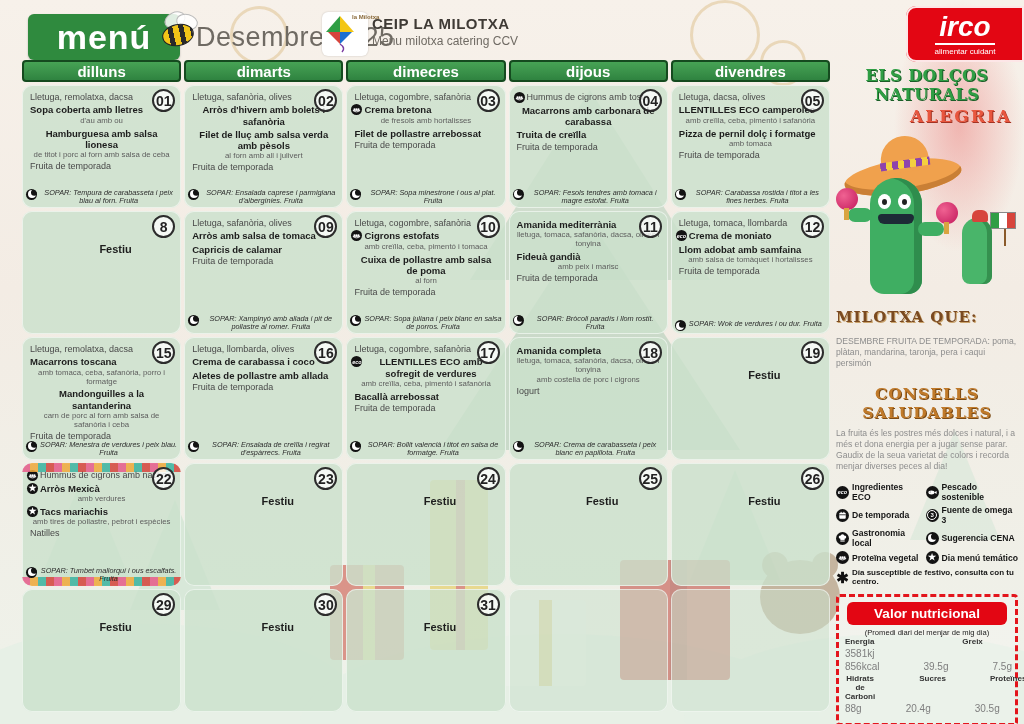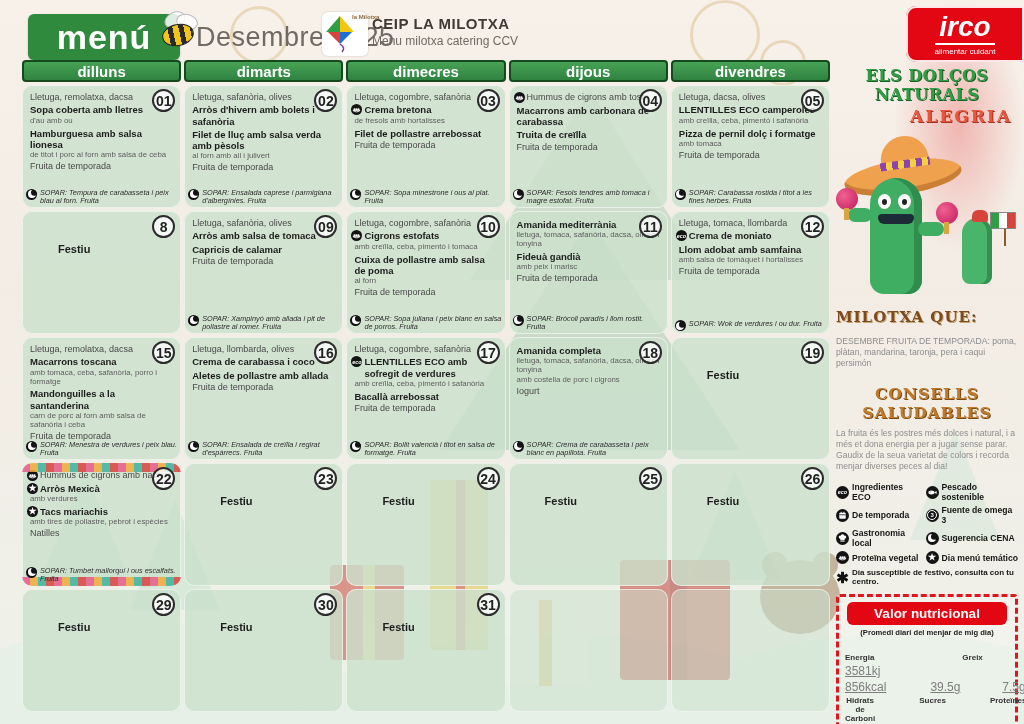--- a/index.html
+++ b/index.html
@@ -34,21 +34,21 @@
   .kitebox svg{position:absolute;left:2px;top:2px;}
   .logo-small{position:absolute;left:352px;top:14px;font-size:6px;color:#8a6a3a;font-weight:bold;width:30px;line-height:1.1;}
   .school{position:absolute;left:372px;top:15px;font-size:15px;font-weight:bold;color:#3f3a35;letter-spacing:.5px;}
   .school-sub{position:absolute;left:372px;top:34px;font-size:12px;color:#6f6a63;}
   .irco{position:absolute;right:0;top:6px;width:118px;height:56px;background:#e30613;border-radius:10px 0 0 10px;
     box-shadow:inset 0 0 0 2px rgba(255,255,255,.9);display:flex;flex-direction:column;align-items:center;justify-content:center;}
   .irco .word{color:#fff;font-size:28px;font-weight:bold;font-style:italic;line-height:1;border-bottom:2px solid #fff;padding:0 4px 2px;}
   .irco .tag{color:#fff;font-size:8px;margin-top:2px;}
   
   .grid{position:absolute;left:22px;top:60px;width:808px;height:652px;display:grid;
-    grid-template-columns:repeat(5,1fr);grid-template-rows:22px repeat(5,1fr);gap:3px;z-index:2;}
+    grid-template-columns:repeat(5,1fr);grid-template-rows:22px repeat(5,1fr);gap:3px;z-index:2;text-align:center;}
   .wk{background:linear-gradient(180deg,#47a355,#2f8340);border:2px solid #154a1f;border-radius:4px;
     color:#fff;font-weight:bold;font-size:15px;display:flex;align-items:center;justify-content:center;box-sizing:border-box;}
   .cell{position:relative;background:rgba(203,224,204,.82);border-radius:10px;padding:6px 8px 16px;box-sizing:border-box;
     box-shadow:inset 0 0 0 1px rgba(255,255,255,.55);overflow:hidden;}
   .cell.empty{background:rgba(203,224,204,.55);}
   .daynum{position:absolute;top:4px;right:6px;width:19px;height:19px;border:2px solid #2c2c2c;border-radius:50%;
     background:rgba(255,255,255,.78);display:flex;align-items:center;justify-content:center;
     font-size:14px;font-weight:bold;color:#222;z-index:3;}
   .festiu{margin:26px 0 0 28px;font-size:11px;font-weight:bold;color:#1d1d1d;}
   .it-plain{font-size:9px;color:#494949;margin:1px 0 2px;line-height:1.15;display:flex;align-items:flex-start;gap:2px;}
@@ -93,25 +93,25 @@
     text-align:center;letter-spacing:1px;text-shadow:1px 1px 0 #7a4a15;margin-bottom:6px;}
   .sb-consells-text{font-size:8.6px;color:#8d8d8d;line-height:1.3;margin-bottom:10px;}
   .legend{display:grid;grid-template-columns:1fr 1.08fr;gap:3px 4px;margin-bottom:4px;}
   .leg-item{display:flex;align-items:center;gap:3px;font-size:8.6px;font-weight:bold;color:#161616;}
   .leg-note{display:flex;align-items:center;gap:3px;font-size:8px;font-weight:bold;color:#161616;margin-bottom:8px;}
   .ast{font-size:15px;line-height:1;color:#111;}
   
   .nutri{border:3px dashed #e3151c;border-radius:4px;padding:5px 6px 7px;background:rgba(255,255,255,.18);}
   .nutri-title{background:#e30613;border-radius:6px;color:#fff;font-weight:bold;font-size:13.5px;
     text-align:center;padding:4px 0;margin:0 2px 3px;}
-  .nutri-sub{font-size:7.6px;font-weight:bold;color:#222;text-align:center;margin-bottom:16px;}
+  .nutri-sub{font-size:7.6px;font-weight:normal;color:#222;text-align:center;margin-bottom:0;}
   .nrow{display:flex;margin-bottom:2px;gap:44px;}
   .nrow span{text-align:center;}
   .nh{font-size:8px;font-weight:bold;color:#333;}
-  .nv{font-size:12px;color:#7e7e7e;text-decoration:underline;}
+  .nv{font-size:10px;color:#7e7e7e;}
   .w1{width:26%;text-align:left !important;}
   .w2{width:17%;}.w3{width:14%;}.w4{width:21%;}.w5{width:22%;}
   .b1{width:27%;}.b2{width:21%;}.b3{width:29%;}.b4{width:23%;}
 </style>
 </head>
 <body>
 
 <div class="page">
 
   <div class="decor red-glow"></div>

